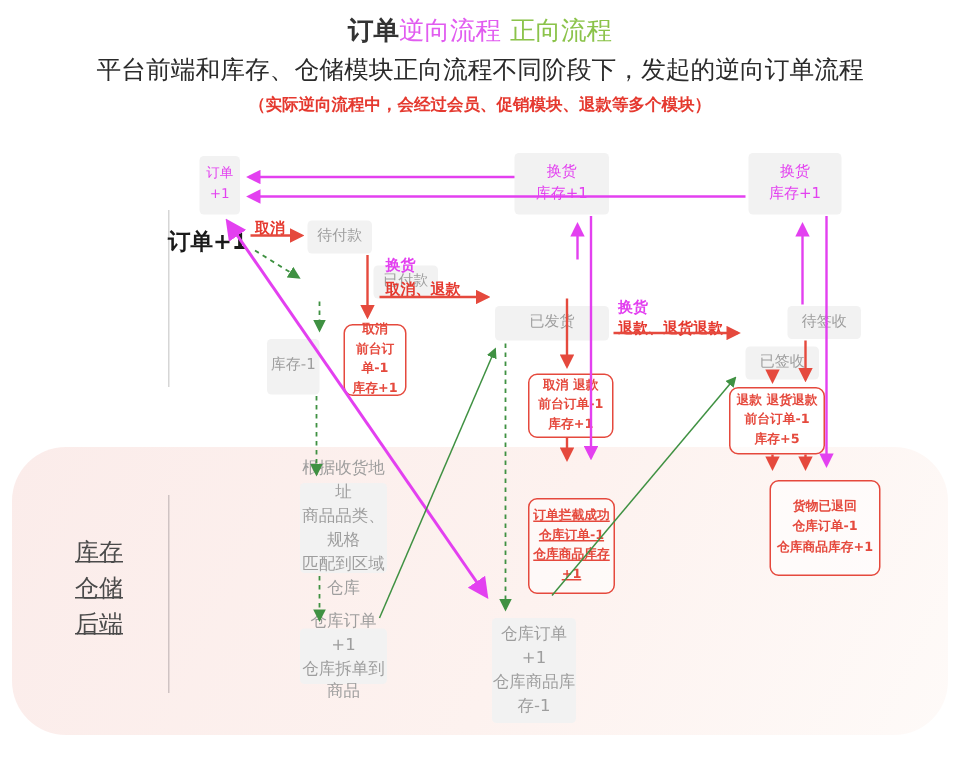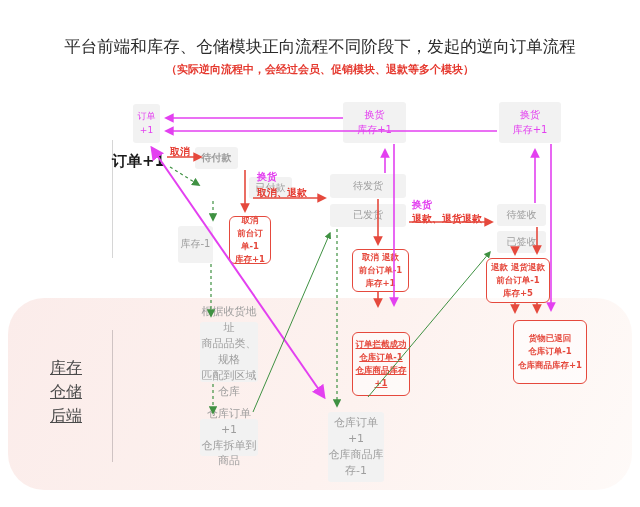--- a/index.html
+++ b/index.html
@@ -39,41 +39,41 @@
   .elabel.mag{color:#e340f0;}
   #order-plus-label{font-size:15px;font-weight:bold;color:#1a1a1a;}
   
   #arrows{left:0;top:0;pointer-events:none;}
 </style>
 </head>
 <body>
 
 <div id="stage">
 
+  <div class="abs" id="title"><span>订单</span><span class="rev">逆向流程</span><span class="fwd">正向流程</span></div>
   <div class="abs" id="subtitle">平台前端和库存、仓储模块正向流程不同阶段下，发起的逆向订单流程</div>
   <div class="abs" id="note">（实际逆向流程中，会经过会员、促销模块、退款等多个模块）</div>
 
   <div class="abs" id="pink-zone"></div>
   <div class="abs vdiv" id="vdiv-front"></div>
   <div class="abs vdiv" id="vdiv-back"></div>
   <div class="abs zone-label" id="label-back">库存
 仓储
 后端</div>
 
   <div class="abs gbox m" style="left:133px;top:104px;width:27px;height:39px;font-size:9px;">订单
 +1</div>
   <div class="abs" id="order-plus-label" style="left:112px;top:152px;">订单+1</div>
-  <div class="abs gbox" style="left:195px;top:147px;width:43px;height:22px;font-weight:bold;">待付款</div>
+  <div class="abs gbox" style="left:205px;top:147px;width:43px;height:22px;">待付款</div>
   <div class="abs gbox" style="left:205px;top:177px;width:43px;height:22px;margin-left:44px;">已付款</div>
   <div class="abs gbox" style="left:178px;top:226px;width:35px;height:37px;">库存-1</div>
-  <div class="abs gbox" style="left:330px;top:174px;width:76px;height:24px;">待发货</div>
   <div class="abs gbox" style="left:330px;top:204px;width:76px;height:23px;">已发货</div>
   <div class="abs gbox m" style="left:343px;top:102px;width:63px;height:41px;">换货
 库存+1</div>
-  <div class="abs gbox" style="left:497px;top:204px;width:49px;height:22px;">待签收</div>
+  <div class="abs gbox" style="left:525px;top:204px;width:49px;height:22px;">待签收</div>
   <div class="abs gbox" style="left:497px;top:231px;width:49px;height:22px;">已签收</div>
   <div class="abs gbox m" style="left:499px;top:102px;width:62px;height:41px;">换货
 库存+1</div>
   <div class="abs gbox small" style="left:200px;top:322px;width:58px;height:60px;">根据收货地址
 商品品类、规格
 匹配到区域仓库</div>
   <div class="abs gbox small" style="left:200px;top:419px;width:58px;height:37px;">仓库订单+1
 仓库拆单到商品</div>
   <div class="abs gbox small" style="left:328px;top:412px;width:56px;height:70px;">仓库订单+1
 仓库商品库存-1</div>

